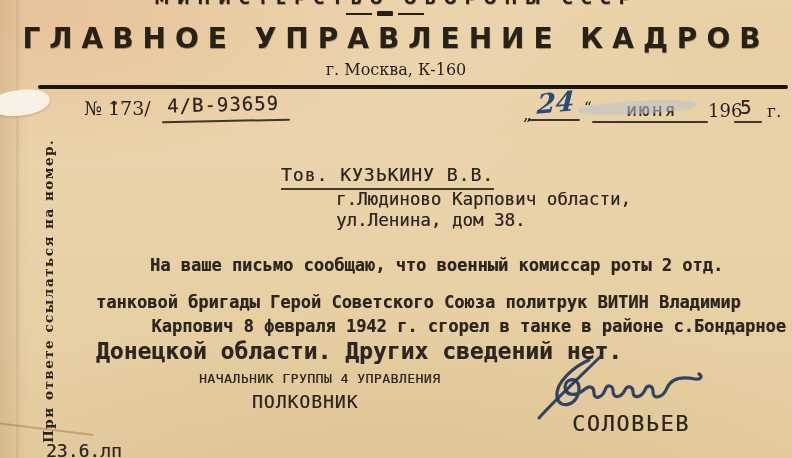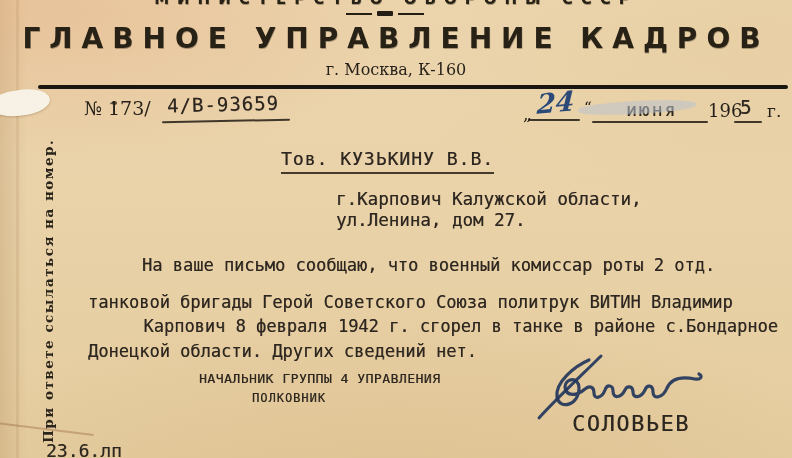--- a/index.html
+++ b/index.html
@@ -64,34 +64,34 @@
   <div class="abs" style="left:578px;top:101px;width:118px;height:13px;background:rgba(186,195,208,0.55);
        border-radius:45%;transform:rotate(-3deg);filter:blur(0.6px);"></div>
   <div class="abs printed" style="left:708px;top:100px;font-size:18px;">196</div>
   <div class="abs typed" style="left:740px;top:96px;font-size:19px;">5</div>
   <div class="abs uline" style="left:734px;top:121px;width:28px;"></div>
   <div class="abs printed" style="left:767px;top:101px;font-size:17px;">г.</div>
 
   <div class="abs printed" style="left:40px;top:443px;transform:rotate(-90deg);transform-origin:0 0;
        font-size:13.5px;font-weight:600;letter-spacing:1.5px;color:#2a241b;">При ответе ссылаться на номер.</div>
 
-  <div class="abs typed" style="left:281px;top:148px;font-size:18px;letter-spacing:1px;
+  <div class="abs typed" style="left:281px;top:164px;font-size:18px;letter-spacing:1px;
        border-bottom:2px solid rgba(40,32,22,0.85);padding-bottom:3px;">Тов. КУЗЬКИНУ В.В.</div>
-  <div class="abs typed" style="left:336px;top:189px;font-size:17.5px;">г.Карпович Калужской области,</div>
-  <div class="abs typed" style="left:336px;top:210px;font-size:17.5px;">ул.Ленина, дом 27.</div>
+  <div class="abs typed" style="left:336px;top:189px;font-size:17.5px;">г.Людиново Карпович области,</div>
+  <div class="abs typed" style="left:336px;top:210px;font-size:17.5px;">ул.Ленина, дом 38.</div>
 
-  <div class="abs" style="left:88px;top:253px;width:690px;">
+  <div class="abs" style="left:96px;top:253px;width:690px;font-weight:bold;">
     <div class="typed" style="font-size:17px;line-height:24.5px;text-indent:54px;">На ваше письмо сообщаю, что военный комиссар роты 2 отд.</div>
     <div class="typed" style="font-size:17px;line-height:24.5px;margin-top:12px;">танковой бригады Герой Советского Союза политрук ВИТИН Владимир</div>
     <div class="typed" style="font-size:17px;line-height:24.5px;text-align:right;">Карпович 8 февраля 1942 г. сгорел в танке в районе с.Бондарное</div>
-    <div class="typed" style="font-size:17px;line-height:24.5px;">Донецкой области. Других сведений нет.</div>
+    <div class="typed" style="font-size:23px;line-height:24.5px;">Донецкой области. Других сведений нет.</div>
   </div>
 
   <div class="abs typed" style="left:199px;top:371px;font-size:13px;letter-spacing:0.5px;">НАЧАЛЬНИК ГРУППЫ 4 УПРАВЛЕНИЯ</div>
-  <div class="abs typed" style="left:252px;top:391px;font-size:12px;letter-spacing:1px;">ПОЛКОВНИК</div>
+  <div class="abs typed" style="left:252px;top:391px;font-size:18px;letter-spacing:1px;">ПОЛКОВНИК</div>
 
   <svg class="abs" style="left:515px;top:352px;" width="200" height="72" viewBox="0 0 200 72">
     <path d="M74,8 C60,14 40,30 42,45 C44,58 64,54 64,36 C64,24 50,26 50,35 C51,45 62,44 70,37
              C75,33 79,35 79,41 C79,48 87,46 90,38 C92,32 98,33 98,39 C98,47 106,46 110,38
              C112,33 118,34 118,40 C118,47 126,46 130,38 C132,32 138,33 138,40 C138,48 148,46 152,36
              C156,27 166,24 180,27 C186,28 188,24 184,22" fill="none" stroke-width="3.2" stroke-linecap="round" stroke-linejoin="round" opacity="0.92" stroke="#23375c"></path>
     <path d="M86,4 C70,20 40,48 24,66" fill="none" stroke-width="3" stroke-linecap="round" opacity="0.92" stroke="#23375c"></path>
   </svg>
 
   <div class="abs typed" style="left:572px;top:411px;font-size:22px;letter-spacing:1.5px;">СОЛОВЬЕВ</div>

